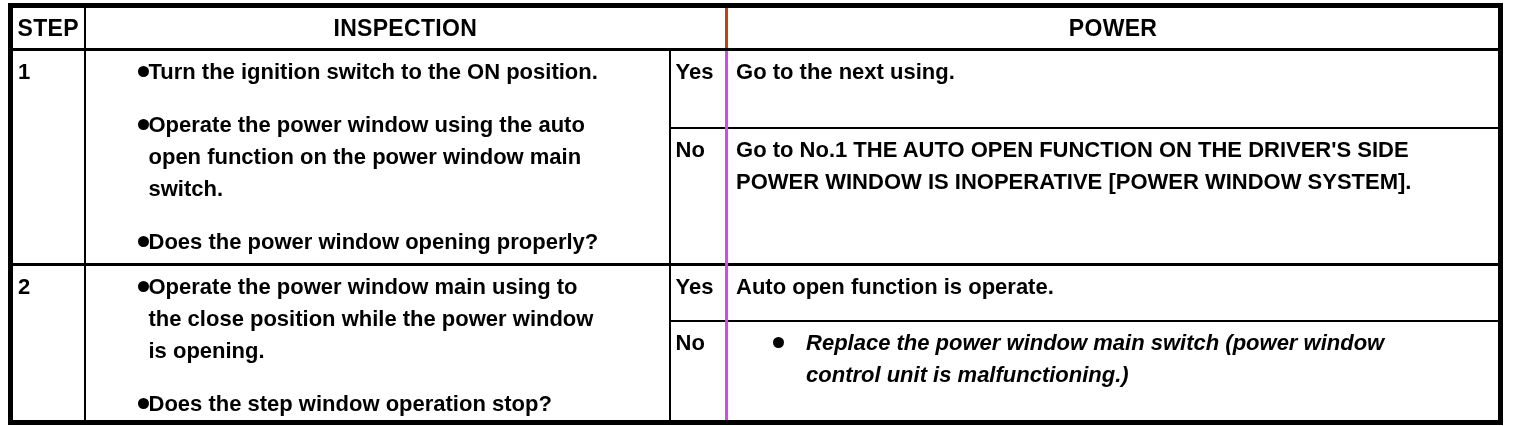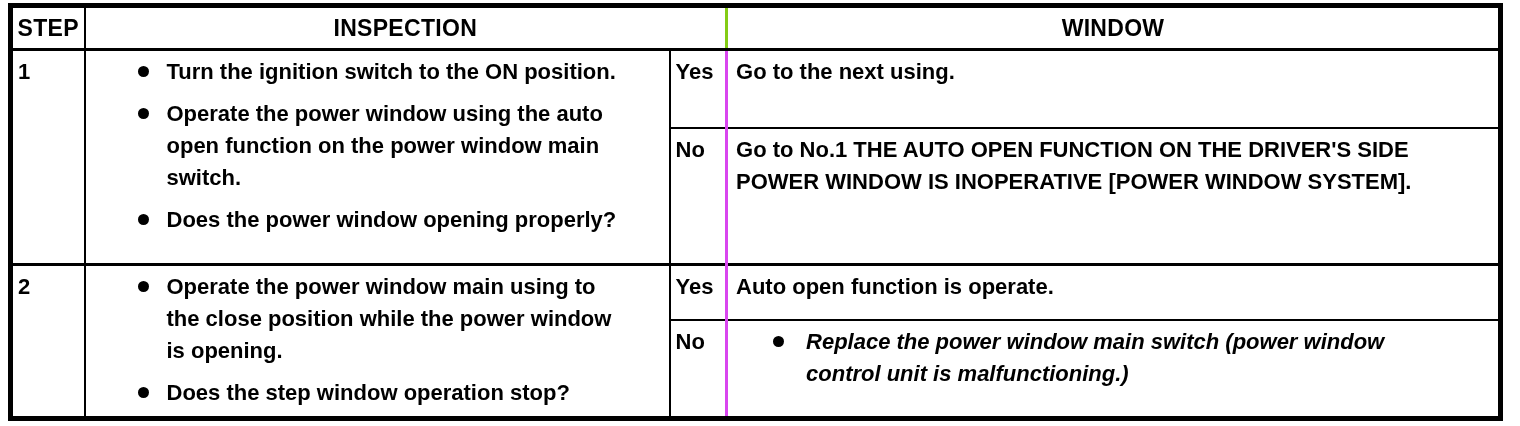--- a/index.html
+++ b/index.html
@@ -43,21 +43,21 @@
   
   tr.header-row { height: 44px; }
   th {
     font-size: 23px;
     letter-spacing: 0.3px;
     text-align: center;
     vertical-align: middle;
     border-bottom: 3px solid #000000;
   }
   th.th-step { border-right: 2px solid #000000; }
-  th.th-insp { border-right: 3px solid #84cc16; margin-left: 48px; }
+  th.th-insp { border-right: 3px solid #c2410c; margin-left: 48px; }
 
   
   tr.r-s1-yes { height: 78px; }
   tr.r-s1-no  { height: 137px; }
   tr.r-s2-yes { height: 55px; }
   tr.r-s2-no  { height: 99px; }
 
   
   td.step-cell { border-right: 2px solid #000000; padding: 5px 0 0 5px; }
   td.insp-cell { border-right: 2px solid #000000; }
@@ -70,23 +70,22 @@
   tr.step-start > td { border-top: 3px solid #000000; }
 
   
   ul.insp-list {
     list-style: none;
     margin: 0;
     padding: 5px 0 0 52px;
   }
   ul.insp-list li {
     display: flex;
-    gap: 18px;
   }
-  ul.insp-list li + li { margin-top: 10px; }
+  ul.insp-list li + li { margin-top: 21px; }
   .bullet {
     flex: 0 0 auto;
     width: 11px;
     height: 11px;
     border-radius: 50%;
     background: #000000;
     margin-top: 10px;
   }
   .insp-text { max-width: 458px; }
 
@@ -107,21 +106,21 @@
     <colgroup>
       <col class="c-step">
       <col class="c-insp">
       <col class="c-yn">
       <col class="c-action">
     </colgroup>
     <thead>
       <tr class="header-row">
         <th class="th-step">STEP</th>
         <th class="th-insp" colspan="2">INSPECTION</th>
-        <th class="th-action">WINDOW</th>
+        <th class="th-action">POWER</th>
       </tr>
     </thead>
     <tbody>
 
       <tr class="r-s1-yes outcome-first">
         <td class="step-cell" rowspan="2">1</td>
         <td class="insp-cell" rowspan="2">
           <ul class="insp-list">
             <li>
               <span class="bullet"></span>

